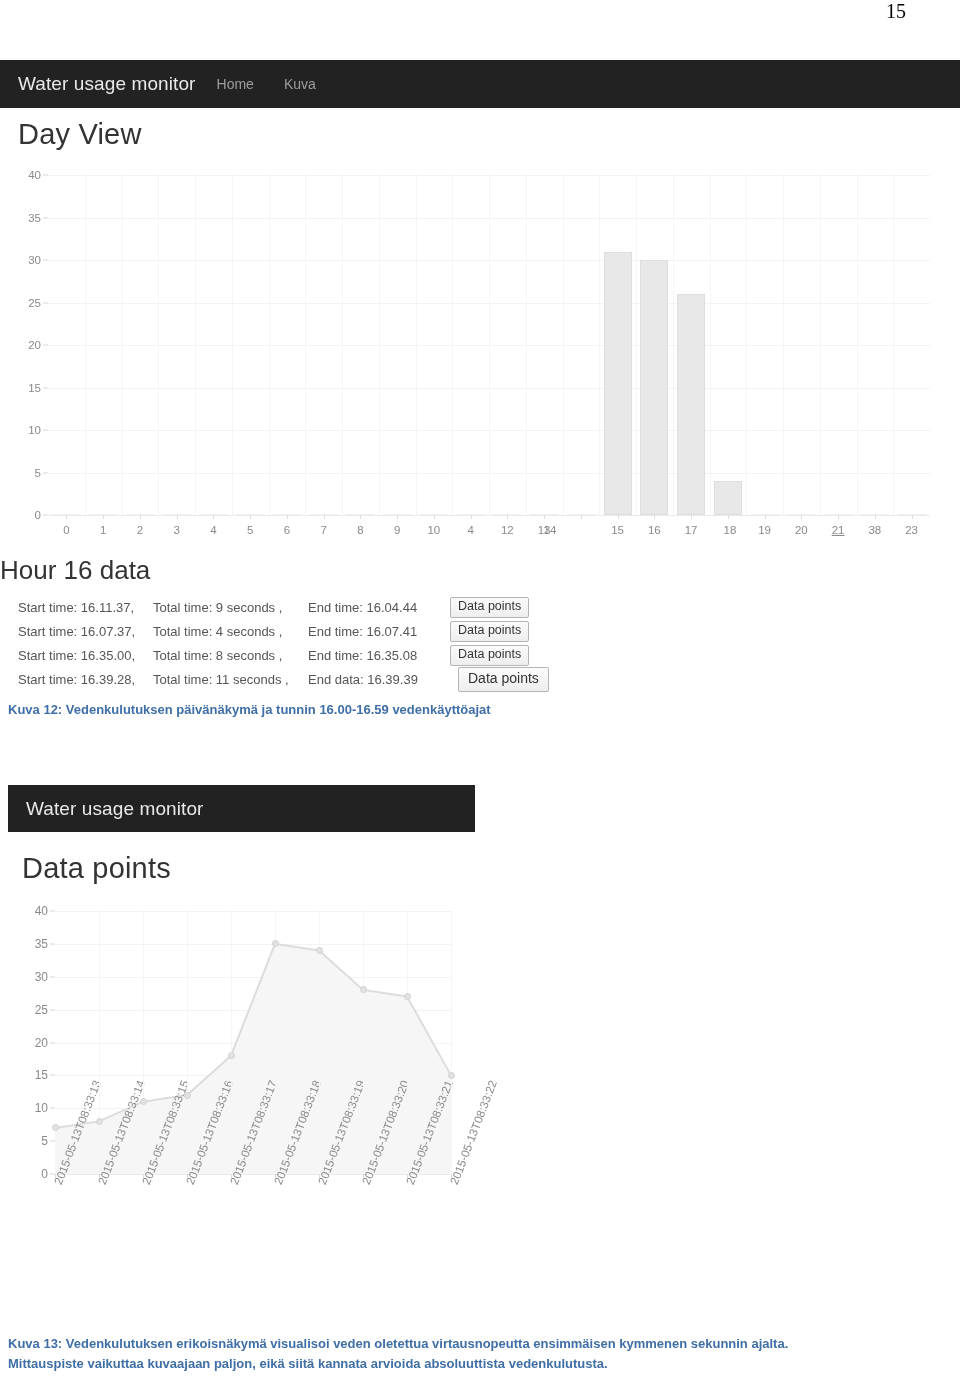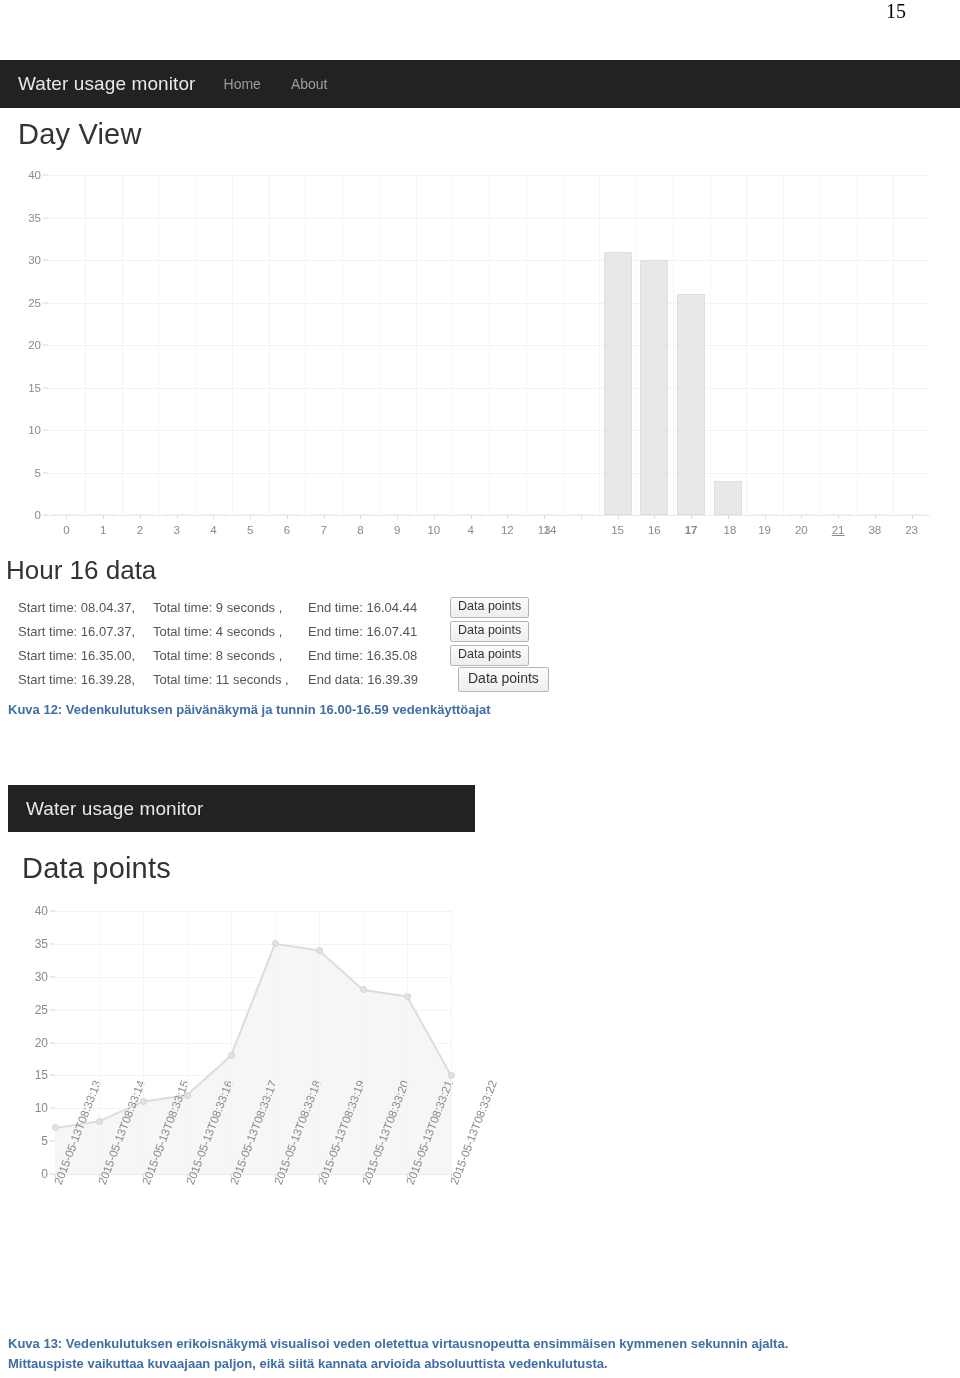--- a/index.html
+++ b/index.html
@@ -43,21 +43,21 @@
     background: #222222;
     display: flex;
     align-items: center;
     box-sizing: border-box;
     padding-left: 18px;
   }
   .brand {
     color: #e8e8e8;
     font-size: 19px;
     letter-spacing: 0.1px;
-    margin-right: 28px;
+    margin-right: 21px;
   }
   .nav-link {
     color: #9d9d9d;
     font-size: 14px;
     margin-right: 30px;
   }
 
   .h1-title {
     position: absolute;
     font-size: 29px;
@@ -222,21 +222,21 @@
 </head>
 <body>
 
 <div class="page-number">15</div>
 
 <div class="shot1">
 
   <div class="navbar">
     <span class="brand">Water usage monitor</span>
     <span class="nav-link">Home</span>
-    <span class="nav-link">About</span>
+    <span class="nav-link">Kuva</span>
   </div>
 
   <div class="h1-title" style="left:18px; top:58px;">Day View</div>
 
   <div class="plot" id="bar-plot" style="left:48px; top:115px; width:882px; height:340px;">
       <div class="gridline-h baseline" style="top: 340px;"></div>
       <div class="ytick" style="top: 340px;">0</div>
       <div class="ytick-mark" style="top: 340px;"></div>
       <div class="gridline-h" style="top: 297.5px;"></div>
       <div class="ytick" style="top: 297.5px;">5</div>
@@ -324,21 +324,21 @@
       <div class="gridline-v" style="left: 551.25px;"></div>
       <div class="xtick-mark" style="left: 569.625px;"></div>
       <div class="xtick-bar" style="left: 569.625px;">15</div>
       <div class="bar" style="left: 555.66px; width: 27.93px; height: 263.5px;"></div>
       <div class="gridline-v" style="left: 588px;"></div>
       <div class="xtick-mark" style="left: 606.375px;"></div>
       <div class="xtick-bar" style="left: 606.375px;">16</div>
       <div class="bar" style="left: 592.41px; width: 27.93px; height: 255px;"></div>
       <div class="gridline-v" style="left: 624.75px;"></div>
       <div class="xtick-mark" style="left: 643.125px;"></div>
-      <div class="xtick-bar" style="left: 643.125px; font-weight: bold;">17</div>
+      <div class="xtick-bar" style="left: 643.125px;">17</div>
       <div class="bar" style="left: 629.16px; width: 27.93px; height: 221px;"></div>
       <div class="gridline-v" style="left: 661.5px;"></div>
       <div class="xtick-mark" style="left: 679.875px;"></div>
       <div class="xtick-bar" style="left: 682px;">18</div>
       <div class="bar" style="left: 665.91px; width: 27.93px; height: 34px;"></div>
       <div class="gridline-v" style="left: 698.25px;"></div>
       <div class="xtick-mark" style="left: 716.625px;"></div>
       <div class="xtick-bar" style="left: 716.625px;">19</div>
       <div class="bar" style="left: 702.66px; width: 27.93px; height: 1px; background: rgb(240, 240, 240); border: none;"></div>
       <div class="gridline-v" style="left: 735px;"></div>
@@ -352,25 +352,25 @@
       <div class="gridline-v" style="left: 808.5px;"></div>
       <div class="xtick-mark" style="left: 826.875px;"></div>
       <div class="xtick-bar" style="left: 826.875px;">38</div>
       <div class="bar" style="left: 812.91px; width: 27.93px; height: 1px; background: rgb(240, 240, 240); border: none;"></div>
       <div class="gridline-v" style="left: 845.25px;"></div>
       <div class="xtick-mark" style="left: 863.625px;"></div>
       <div class="xtick-bar" style="left: 863.625px;">23</div>
       <div class="bar" style="left: 849.66px; width: 27.93px; height: 1px; background: rgb(240, 240, 240); border: none;"></div>
     </div>
 
-  <div class="h2-title" style="left:6px; top:495px;">Hour 16 data</div>
+  <div class="h2-title" style="left:0; top:495px;">Hour 16 data</div>
 
   <div id="hour-rows">
       <div class="data-row" style="top: 536px;">
-        <span class="seg-start">Start time: 08.04.37,</span>
+        <span class="seg-start">Start time: 16.11.37,</span>
         <span class="seg-total">Total time: 9 seconds ,</span>
         <span class="seg-end">End time: 16.04.44</span>
         <button class="dp-btn">Data points</button>
       </div>
       <div class="data-row" style="top: 560px;">
         <span class="seg-start">Start time: 16.07.37,</span>
         <span class="seg-total">Total time: 4 seconds ,</span>
         <span class="seg-end">End time: 16.07.41</span>
         <button class="dp-btn">Data points</button>
       </div>

